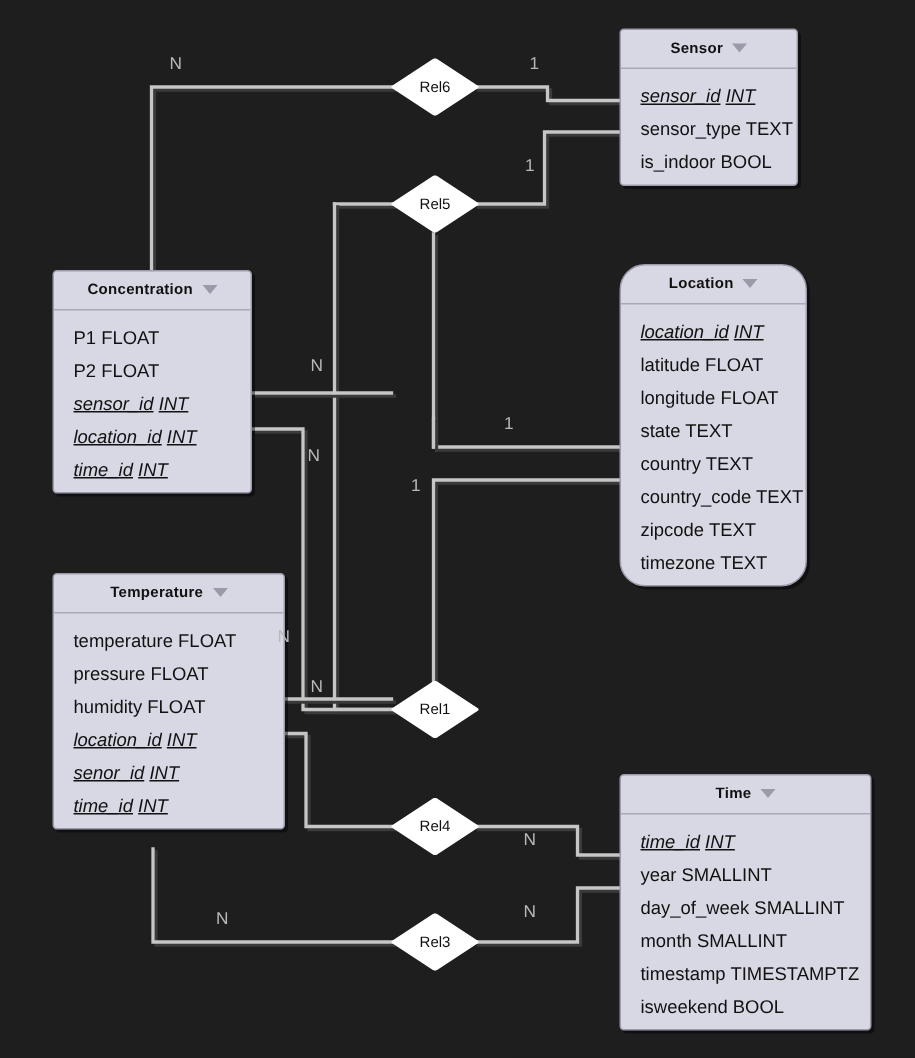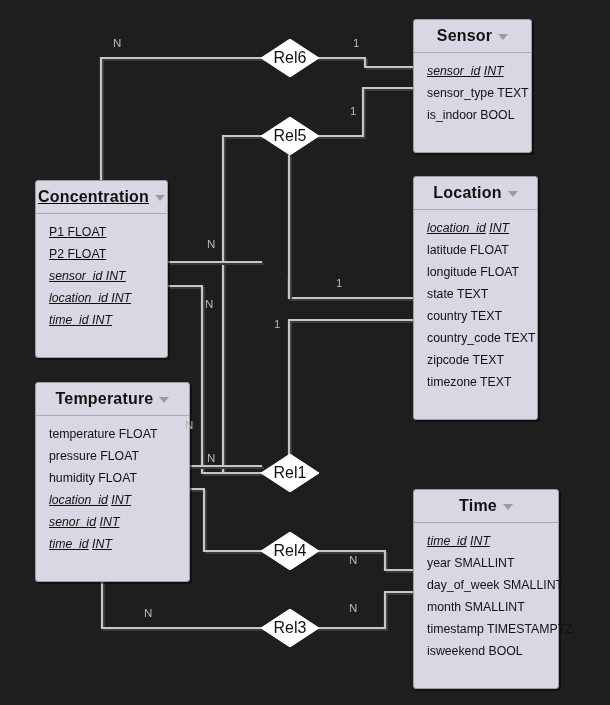--- a/index.html
+++ b/index.html
@@ -40,37 +40,37 @@
     border: 1px solid #9b9bab;
     border-radius: 3px;
     box-shadow: 2px 2px 0 rgba(0,0,0,0.45);
     box-sizing: border-box;
     z-index: 5;
   }
   .entity-header {
     position: relative;
     text-align: center;
     font-weight: bold;
-    font-size: 16px;
+    font-size: 10px;
     color: #111;
     padding: 7px 0 7px 0;
     border-bottom: 1px solid #a9a9b8;
     letter-spacing: .2px;
   }
   .entity-header .caret {
     display: inline-block;
     width: 0; height: 0;
     margin-left: 6px;
     vertical-align: middle;
     border-left: 5px solid transparent;
     border-right: 5px solid transparent;
     border-top: 6px solid #9a9aa8;
   }
   .entity-body {
-    padding: 7px 0 26px 0;
+    padding: 7px 0 4px 0;
   }
   .attr {
     font-size: 12.3px;
     color: #111;
     padding: 3px 0 3px 13px;
     white-space: nowrap;
     line-height: 16px;
   }
   .attr.key {
     font-style: italic;
@@ -91,21 +91,21 @@
     width: 100%; height: 100%;
   }
   .rel .shape svg { display: block; }
   .rel .rel-label {
     position: absolute;
     left: 0; top: 0;
     width: 58px; height: 38px;
     display: flex;
     align-items: center;
     justify-content: center;
-    font-size: 16px;
+    font-size: 10px;
     color: #101010;
   }
   
   .card {
     position: absolute;
     font-size: 11.5px;
     color: #b9b9b9;
     z-index: 7;
     user-select: none;
   }
@@ -164,51 +164,51 @@
     <div class="entity-header">
       <span>Sensor</span><span class="caret"></span>
     </div>
     <div class="entity-body">
       <div class="attr key"><span class="nm">sensor_id</span> <span class="ty">INT</span></div>
       <div class="attr"><span class="nm">sensor_type</span> <span class="ty">TEXT</span></div>
       <div class="attr"><span class="nm">is_indoor</span> <span class="ty">BOOL</span></div>
     </div>
   </div>
 
-  <div class="entity" style="left:413px; top:176px; width:125px;">
+  <div class="entity" style="left:413px; top:176px; width:125px;border-radius:17px;">
     <div class="entity-header">
       <span>Location</span><span class="caret"></span>
     </div>
     <div class="entity-body">
       <div class="attr key"><span class="nm">location_id</span> <span class="ty">INT</span></div>
       <div class="attr"><span class="nm">latitude</span> <span class="ty">FLOAT</span></div>
       <div class="attr"><span class="nm">longitude</span> <span class="ty">FLOAT</span></div>
       <div class="attr"><span class="nm">state</span> <span class="ty">TEXT</span></div>
       <div class="attr"><span class="nm">country</span> <span class="ty">TEXT</span></div>
       <div class="attr"><span class="nm">country_code</span> <span class="ty">TEXT</span></div>
       <div class="attr"><span class="nm">zipcode</span> <span class="ty">TEXT</span></div>
       <div class="attr"><span class="nm">timezone</span> <span class="ty">TEXT</span></div>
     </div>
   </div>
 
-  <div class="entity" style="left:413px; top:489px; width:146px;">
+  <div class="entity" style="left:413px; top:516px; width:168px;">
     <div class="entity-header">
       <span>Time</span><span class="caret"></span>
     </div>
     <div class="entity-body">
       <div class="attr key"><span class="nm">time_id</span> <span class="ty">INT</span></div>
       <div class="attr"><span class="nm">year</span> <span class="ty">SMALLINT</span></div>
       <div class="attr"><span class="nm">day_of_week</span> <span class="ty">SMALLINT</span></div>
       <div class="attr"><span class="nm">month</span> <span class="ty">SMALLINT</span></div>
       <div class="attr"><span class="nm">timestamp</span> <span class="ty">TIMESTAMPTZ</span></div>
       <div class="attr"><span class="nm">isweekend</span> <span class="ty">BOOL</span></div>
     </div>
   </div>
 
-  <div class="entity" style="left:35px; top:180px; width:133px;text-decoration:underline;">
+  <div class="entity" style="left:35px; top:180px; width:133px;">
     <div class="entity-header">
       <span>Concentration</span><span class="caret"></span>
     </div>
     <div class="entity-body">
       <div class="attr"><span class="nm">P1</span> <span class="ty">FLOAT</span></div>
       <div class="attr"><span class="nm">P2</span> <span class="ty">FLOAT</span></div>
       <div class="attr key"><span class="nm">sensor_id</span> <span class="ty">INT</span></div>
       <div class="attr key"><span class="nm">location_id</span> <span class="ty">INT</span></div>
       <div class="attr key"><span class="nm">time_id</span> <span class="ty">INT</span></div>
     </div>

